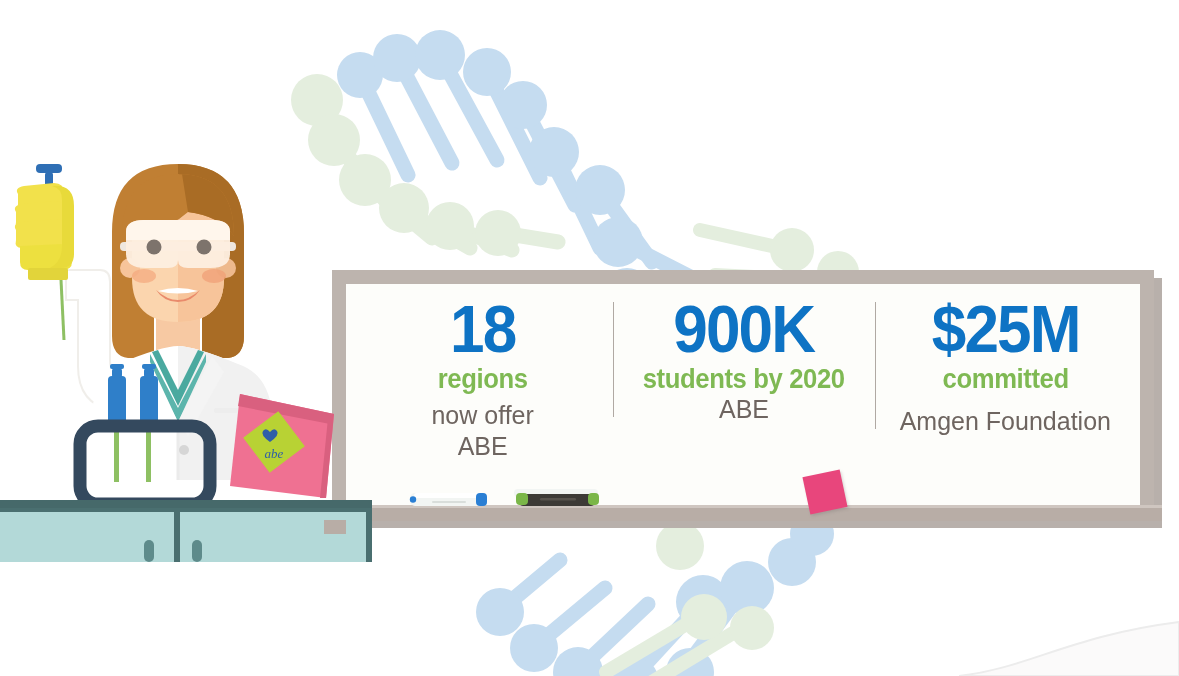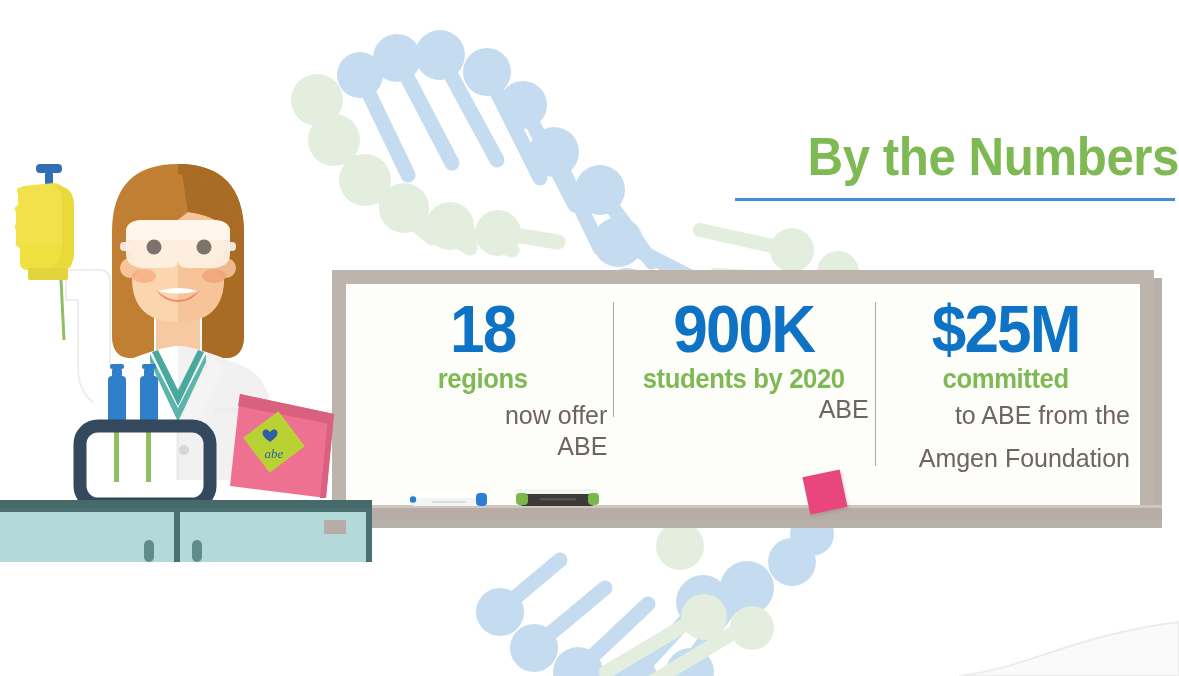--- a/index.html
+++ b/index.html
@@ -104,21 +104,20 @@
     margin-top:-2px;
   }
   .stat-desc{
     font-family:"Liberation Sans", sans-serif;
     font-weight:normal;
     font-size:25px;
     line-height:31px;
     color:#6e6560;
     margin-top:6px;
     white-space:nowrap;
-    text-align:right;
   }
 
   
   .marker{position:absolute;}
 
   
   #sticky-note{
     position:absolute;left:806px;top:473px;width:38px;height:38px;
     background:#e8467c;
     transform:rotate(-12deg);
@@ -226,24 +225,20 @@
           <circle cx="680" cy="546" r="24"></circle>
         </g>
       </g>
     </g>
   </svg>
 
   <svg id="corner-curve" viewBox="0 0 220 80" xmlns="http://www.w3.org/2000/svg">
     <path d="M0 80 C70 72 110 40 220 26 L220 80 Z" fill="#fbfafa" stroke="#ececec" stroke-width="2"></path>
   </svg>
 
-  <div id="title-block">
-    <div id="title-text">By the Numbers</div>
-    <div id="title-rule"></div>
-  </div>
 
   <div id="whiteboard-shadow"></div>
   <div id="whiteboard">
     <div id="whiteboard-inner"></div>
   </div>
   <div id="tray-top"></div>
   <div id="tray"></div>
 
   <div id="stats">
 
@@ -256,21 +251,20 @@
 
     <div class="stat">
       <div class="stat-number">900K</div>
       <div class="stat-sub">students by 2020</div>
       <div class="stat-desc" style="margin-top:0">ABE</div>
     </div>
 
     <div class="stat">
       <div class="stat-number">$25M</div>
       <div class="stat-sub">committed</div>
-      <div class="stat-desc">to ABE from the</div>
       <div class="stat-desc" style="margin-top:12px">Amgen Foundation</div>
     </div>
 
   </div>
 
   <svg class="marker" style="left:404px;top:489px;" width="90" height="22" viewBox="0 0 90 22" xmlns="http://www.w3.org/2000/svg">
     <rect x="6" y="4" width="74" height="13" rx="5" fill="#f2f5f3"></rect>
     <rect x="10" y="4" width="66" height="5" rx="2.5" fill="#ffffff"></rect>
     <rect x="72" y="4" width="11" height="13" rx="4" fill="#2a7fd4"></rect>
     <circle cx="9" cy="10.5" r="3.2" fill="#2a7fd4"></circle>

